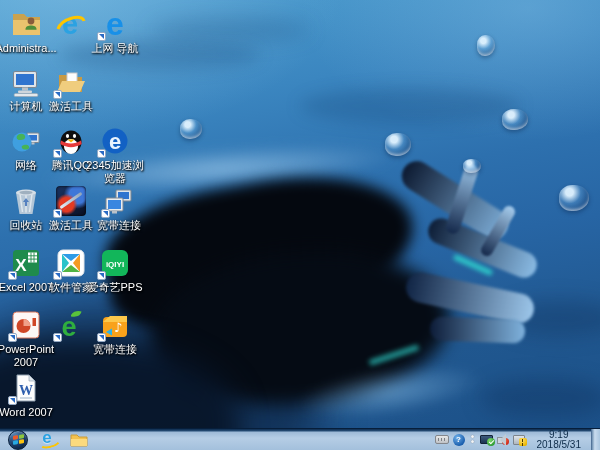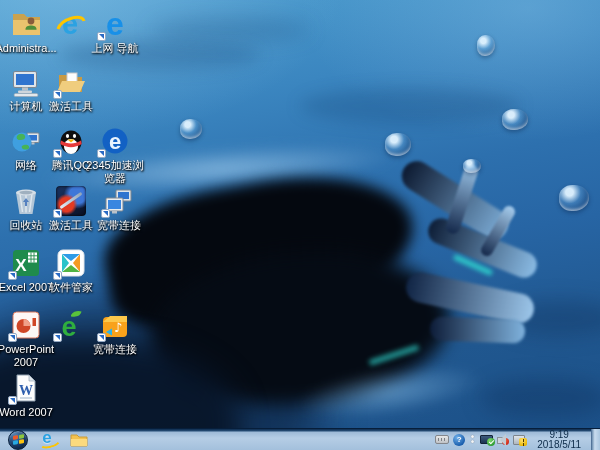--- a/index.html
+++ b/index.html
@@ -266,20 +266,30 @@
         <rect x="3" y="3" width="26" height="26" rx="5" fill="#fff" stroke="#e2e6ea"></rect>
         <path d="M7 7h18l-9 7z" fill="#2e9be6"></path>
         <path d="M25 7v18l-7-9z" fill="#f59a23"></path>
         <path d="M25 25H7l9-7z" fill="#52b543"></path>
         <path d="M7 25V7l7 9z" fill="#29c3c9"></path>
       </svg>
       <span class="sc"></span>
     </div>
     <div class="dlabel">软件管家</div>
   </div>
+  <div class="dicon" style="left:84px;top:247px">
+    <div class="glyph">
+      <svg viewBox="0 0 32 32" width="32" height="32">
+        <rect x="3" y="3" width="26" height="26" rx="6" fill="#12b65a"></rect>
+        <text x="16" y="19.5" font-size="8" font-weight="bold" fill="#fff" text-anchor="middle" style="font-family:'Liberation Sans',sans-serif">iQIYI</text>
+      </svg>
+      <span class="sc"></span>
+    </div>
+    <div class="dlabel">爱奇艺PPS</div>
+  </div>
 
   <div class="dicon" style="left:-5px;top:309px">
     <div class="glyph">
       <svg viewBox="0 0 32 32" width="32" height="32">
         <rect x="3" y="3" width="26" height="26" rx="3.5" fill="#fdf8f6" stroke="#d9765a"></rect>
         <circle cx="13.5" cy="17" r="7" fill="#d04727"></circle>
         <path d="M13.5 17V10a7 7 0 0 1 7 7z" fill="#f0a088"></path>
         <rect x="22.5" y="9" width="3.5" height="8" fill="#d04727"></rect>
       </svg>
       <span class="sc"></span>
@@ -352,17 +362,17 @@
         <span class="badge"></span>
       </div>
     <div class="ticon t-audio">
         <span class="badge"></span>
       </div>
     <div class="ticon t-net">
         <span class="badge"></span>
       </div>
     <div class="clock">
       <div>9:19</div>
-      <div>2018/5/11</div>
+      <div>2018/5/31</div>
     </div>
     <div class="show-desktop"></div>
   </div>
 </div>
 
 </body></html>

